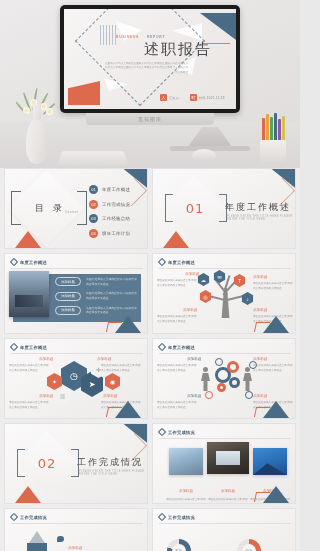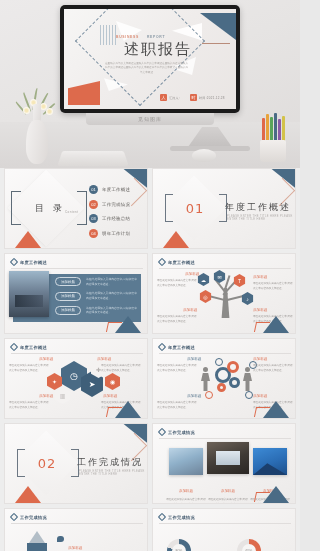--- a/index.html
+++ b/index.html
@@ -67,21 +67,21 @@
     clip-path:polygon(0 0,100% 45%,30% 100%); }
   .sh-tri2 { right:34px; top:14px; width:30px; height:22px; background:rgba(255,255,255,.9);
     clip-path:polygon(100% 0,100% 80%,0 35%); }
   .sh-tri3 { right:40px; top:48px; width:26px; height:18px; background:rgba(255,255,255,.8);
     clip-path:polygon(0 60%,100% 0,85% 100%); }
   .sh-tri4 { left:40px; bottom:18px; width:24px; height:16px; background:rgba(255,255,255,.8);
     clip-path:polygon(0 20%,100% 60%,20% 100%); }
   .sh-bars { left:36px; top:16px; width:16px; height:20px;
     background:repeating-linear-gradient(90deg,#b9c6d0 0 1px,transparent 1px 3px); }
 
-  .scr-text { position:absolute; left:38px; top:26px; width:110px; text-align:center; }
+  .scr-text { position:absolute; left:38px; top:26px; width:110px; text-align:right; }
   .scr-kickers { display:flex; gap:8px; margin-bottom:2px; padding-left:14px; }
   .kicker { font-size:3.4px; letter-spacing:.7px; color:#d98b74; font-weight:bold; }
   .kicker.b { color:#8b9aa6; }
   .scr-title {
     font-family:"DejaVu Sans", sans-serif;
     font-size:15px; color:#4a4a4a; letter-spacing:2px; line-height:1.1;
     padding-left:2px;
   }
   .scr-sub {
     margin-top:4px; padding-left:3px; width:86px;

